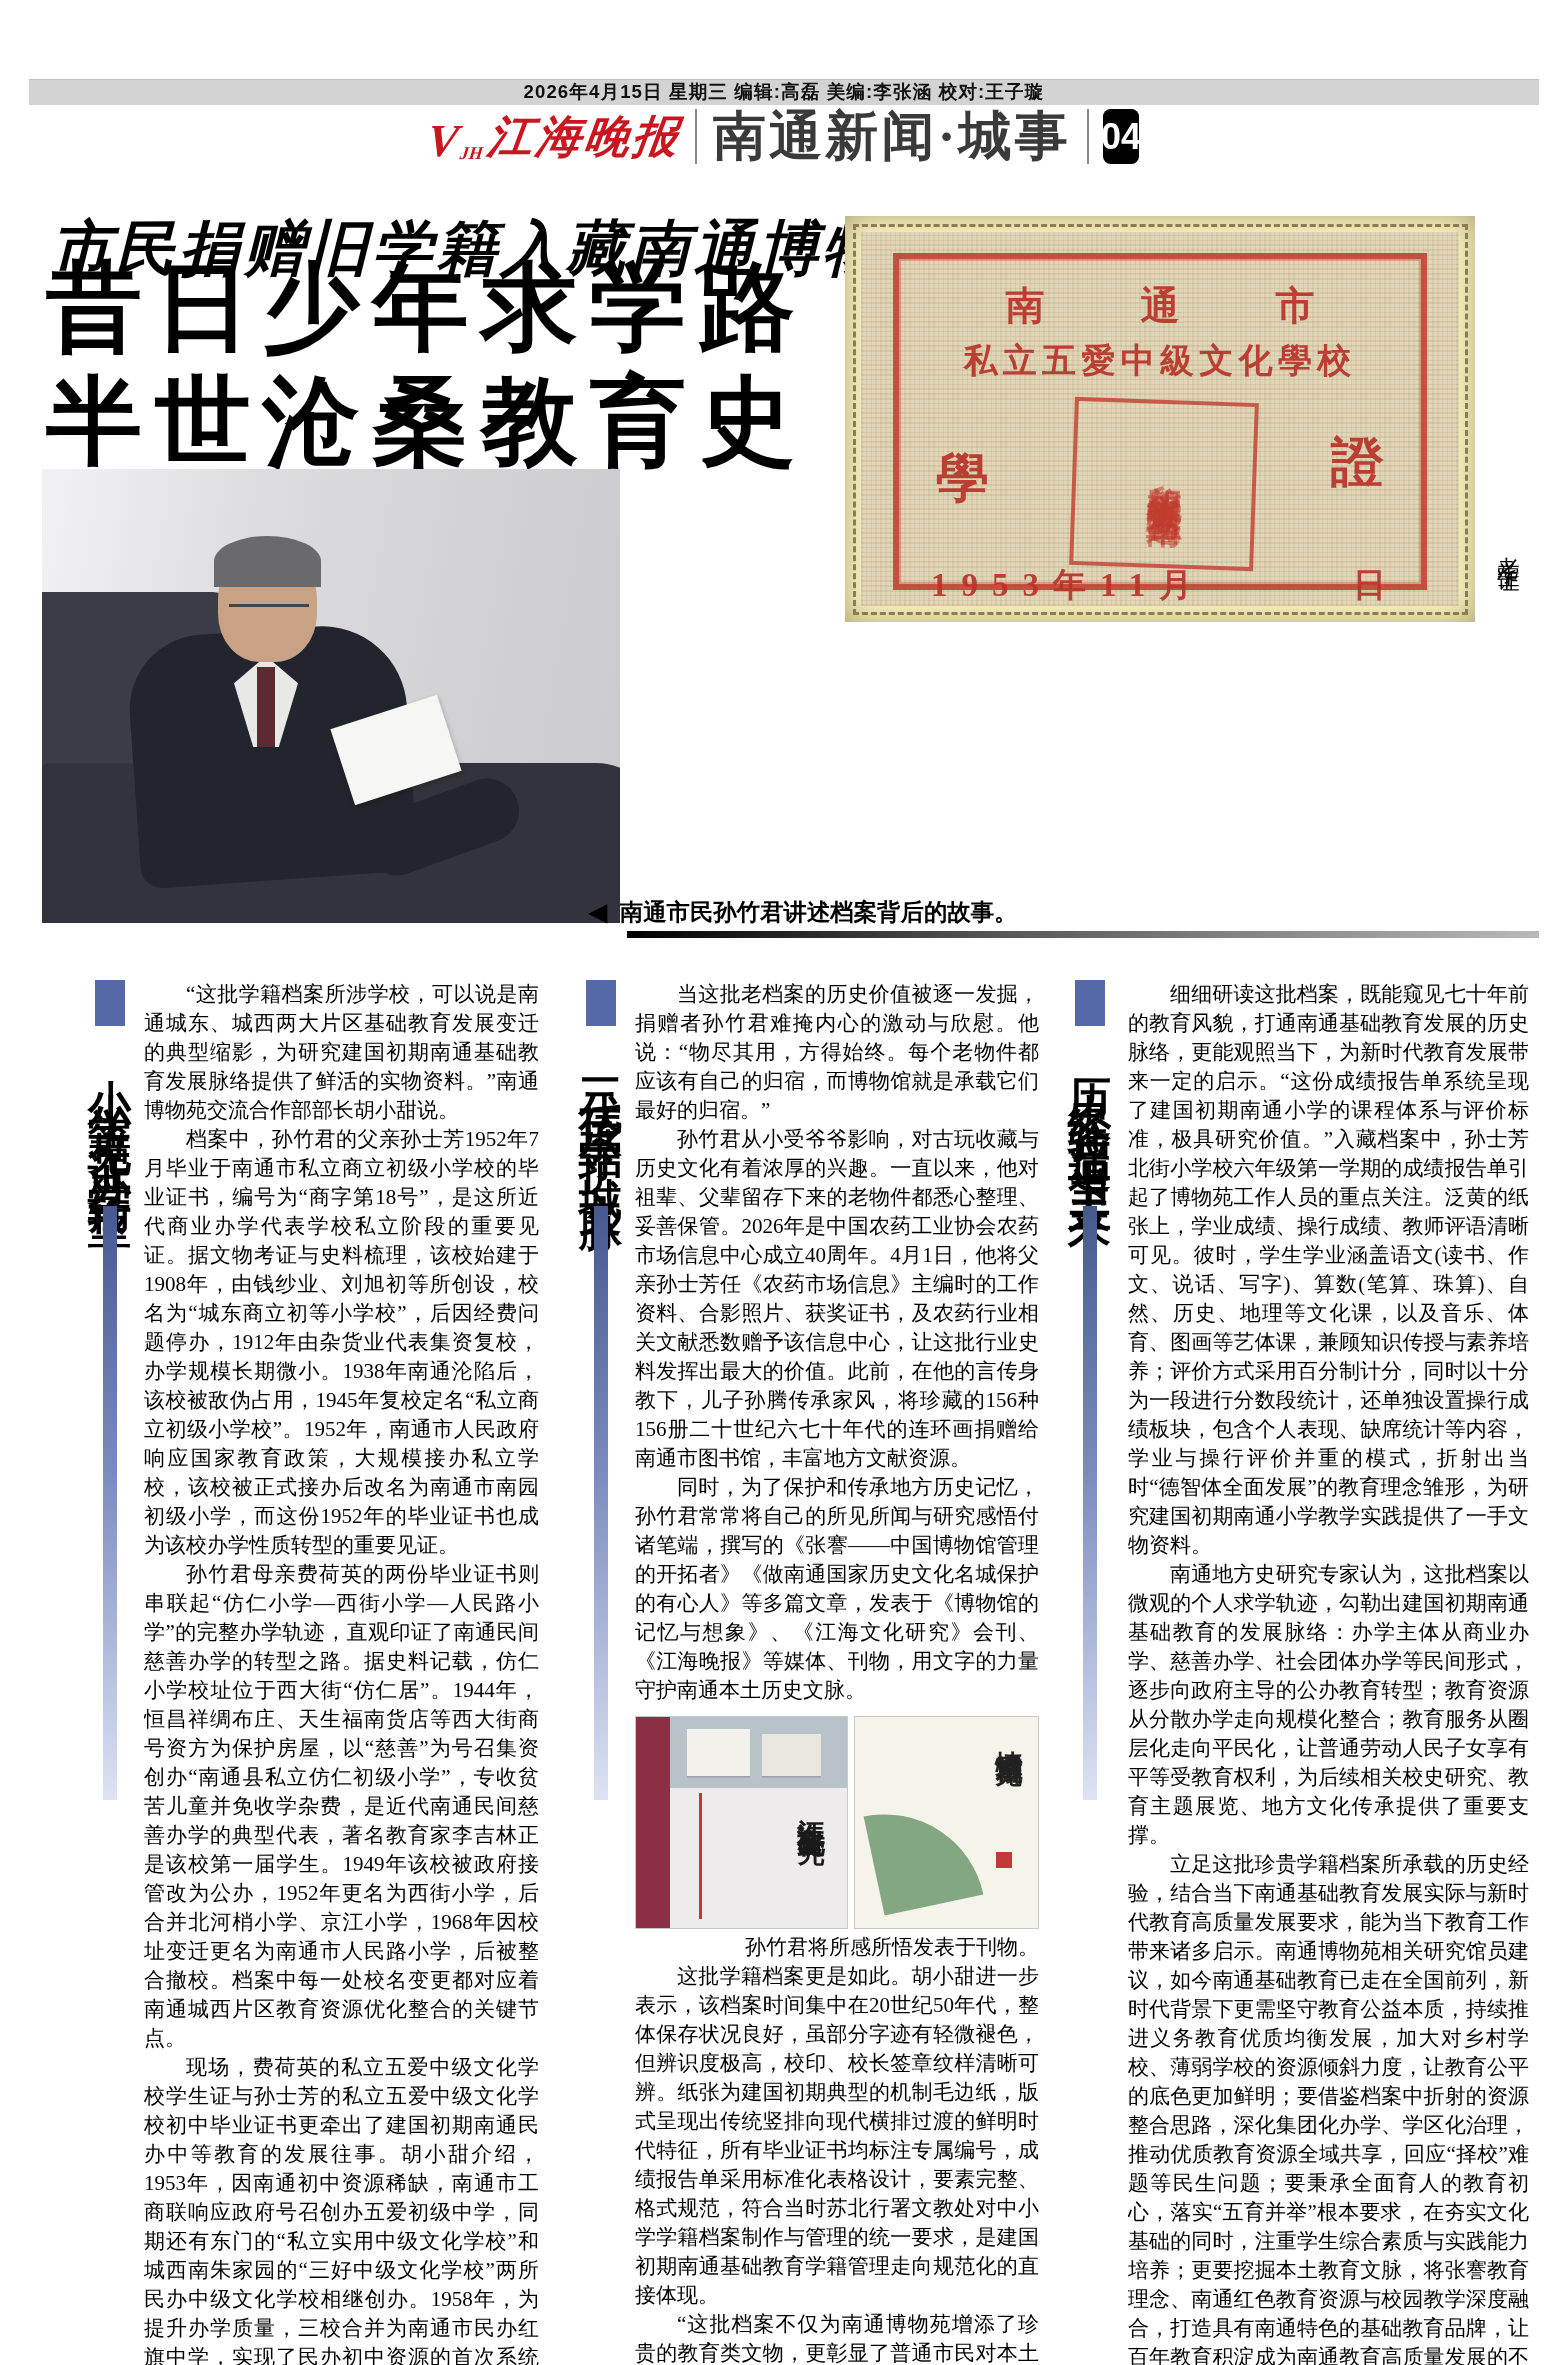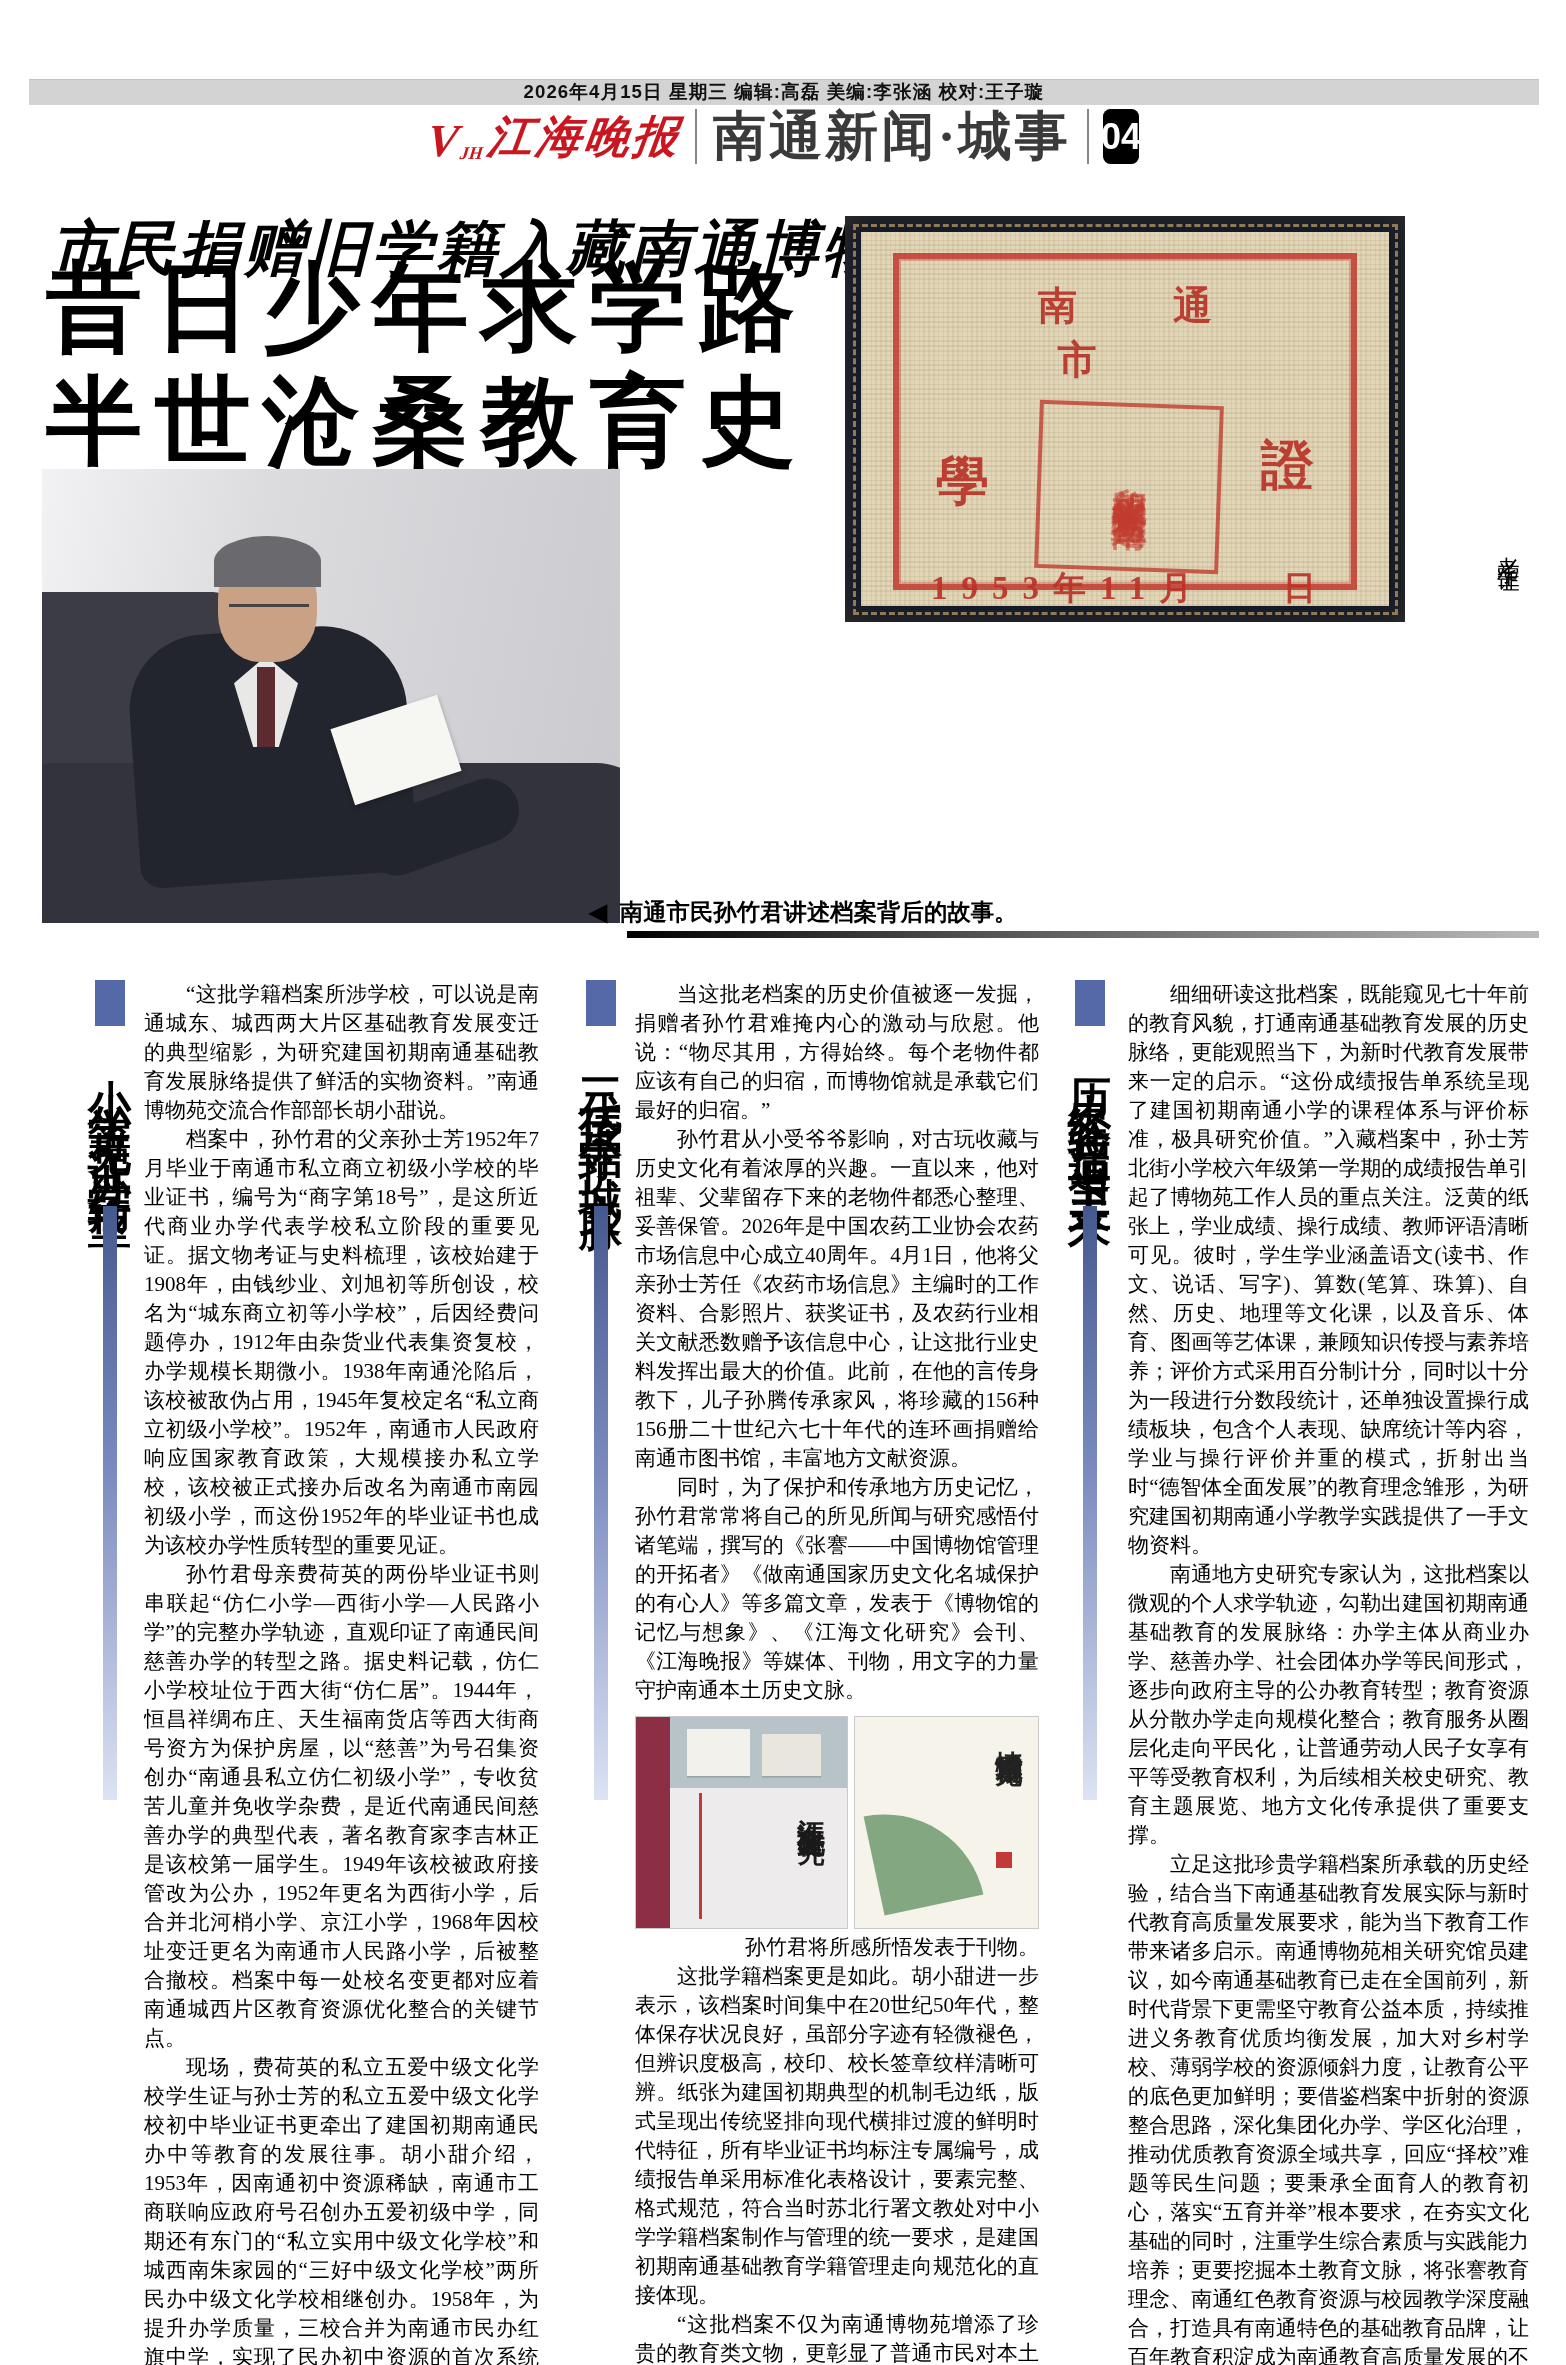--- a/index.html
+++ b/index.html
@@ -48,21 +48,21 @@
   .man-photo .hair{position:absolute;left:172px;bottom:336px;width:107px;height:51px;
                    background:#6a6a6e;border-radius:50% 50% 0 0;}
   .man-photo .glasses{position:absolute;left:187px;bottom:298px;width:80px;height:18px;
                    border-top:3.2px solid #444;}
   .man-photo .paper{position:absolute;left:298px;bottom:133px;width:112px;height:80px;
                     background:#f6f6f2;transform:rotate(-18deg);box-shadow:0 2.1px 5.3px rgba(0,0,0,.25);}
   .man-photo .arm{position:absolute;left:320px;bottom:64px;width:160px;height:64px;
                   background:#23252e;border-radius:32px;transform:rotate(-20deg);}
 
   
-  .id-photo{position:absolute;left:845px;top:216px;width:560px;height:406px;background:#0f172a;
+  .id-photo{position:absolute;left:845px;top:216px;width:630px;height:406px;background:#fef9c3;
             box-shadow:inset 0 0 32px rgba(90,70,40,.5);}
   .id-photo .stitch{position:absolute;inset:7.5px;border:3.2px dashed #8f7a55;}
   .id-photo .cloth{position:absolute;inset:16px;background:
       repeating-linear-gradient(0deg,#e4d8ba 0 3.2px,#dccf af 3.2px 3.7px),
       #e2d6b8;}
   .id-photo .cloth{background:repeating-linear-gradient(0deg,rgba(160,140,100,.18) 0 1.6px,rgba(0,0,0,0) 1.6px 4.8px),
       repeating-linear-gradient(90deg,rgba(160,140,100,.15) 0 1.6px,rgba(0,0,0,0) 1.6px 4.8px),#e2d6b8;}
   .id-frame{position:absolute;inset:37px 48px 32px 48px;border:6.4px solid rgba(193,61,48,.88);
             box-shadow:inset 0 0 0 2.1px rgba(193,61,48,.35);color:rgba(185,50,40,.92);
             font-family:"Liberation Serif",serif;font-weight:700;}
@@ -165,20 +165,21 @@
     <div class="glasses"></div>
     <div class="arm"></div>
     <div class="paper"></div>
   </div>
 
   <div class="id-photo">
     <div class="stitch"></div>
     <div class="cloth"></div>
     <div class="id-frame">
       <div class="id-row-top">南通市</div>
+      <div class="id-row-school">私立五愛中級文化學校</div>
       <div class="id-mid">
         <span class="id-char-left">學</span>
         <div class="id-seal">
           <span>南通市私立五愛中級文化學校印</span>
         </div>
         <span class="id-char-right">證</span>
       </div>
       <div class="id-row-date">
         <span>1953年11月</span>
         <span>日</span>

